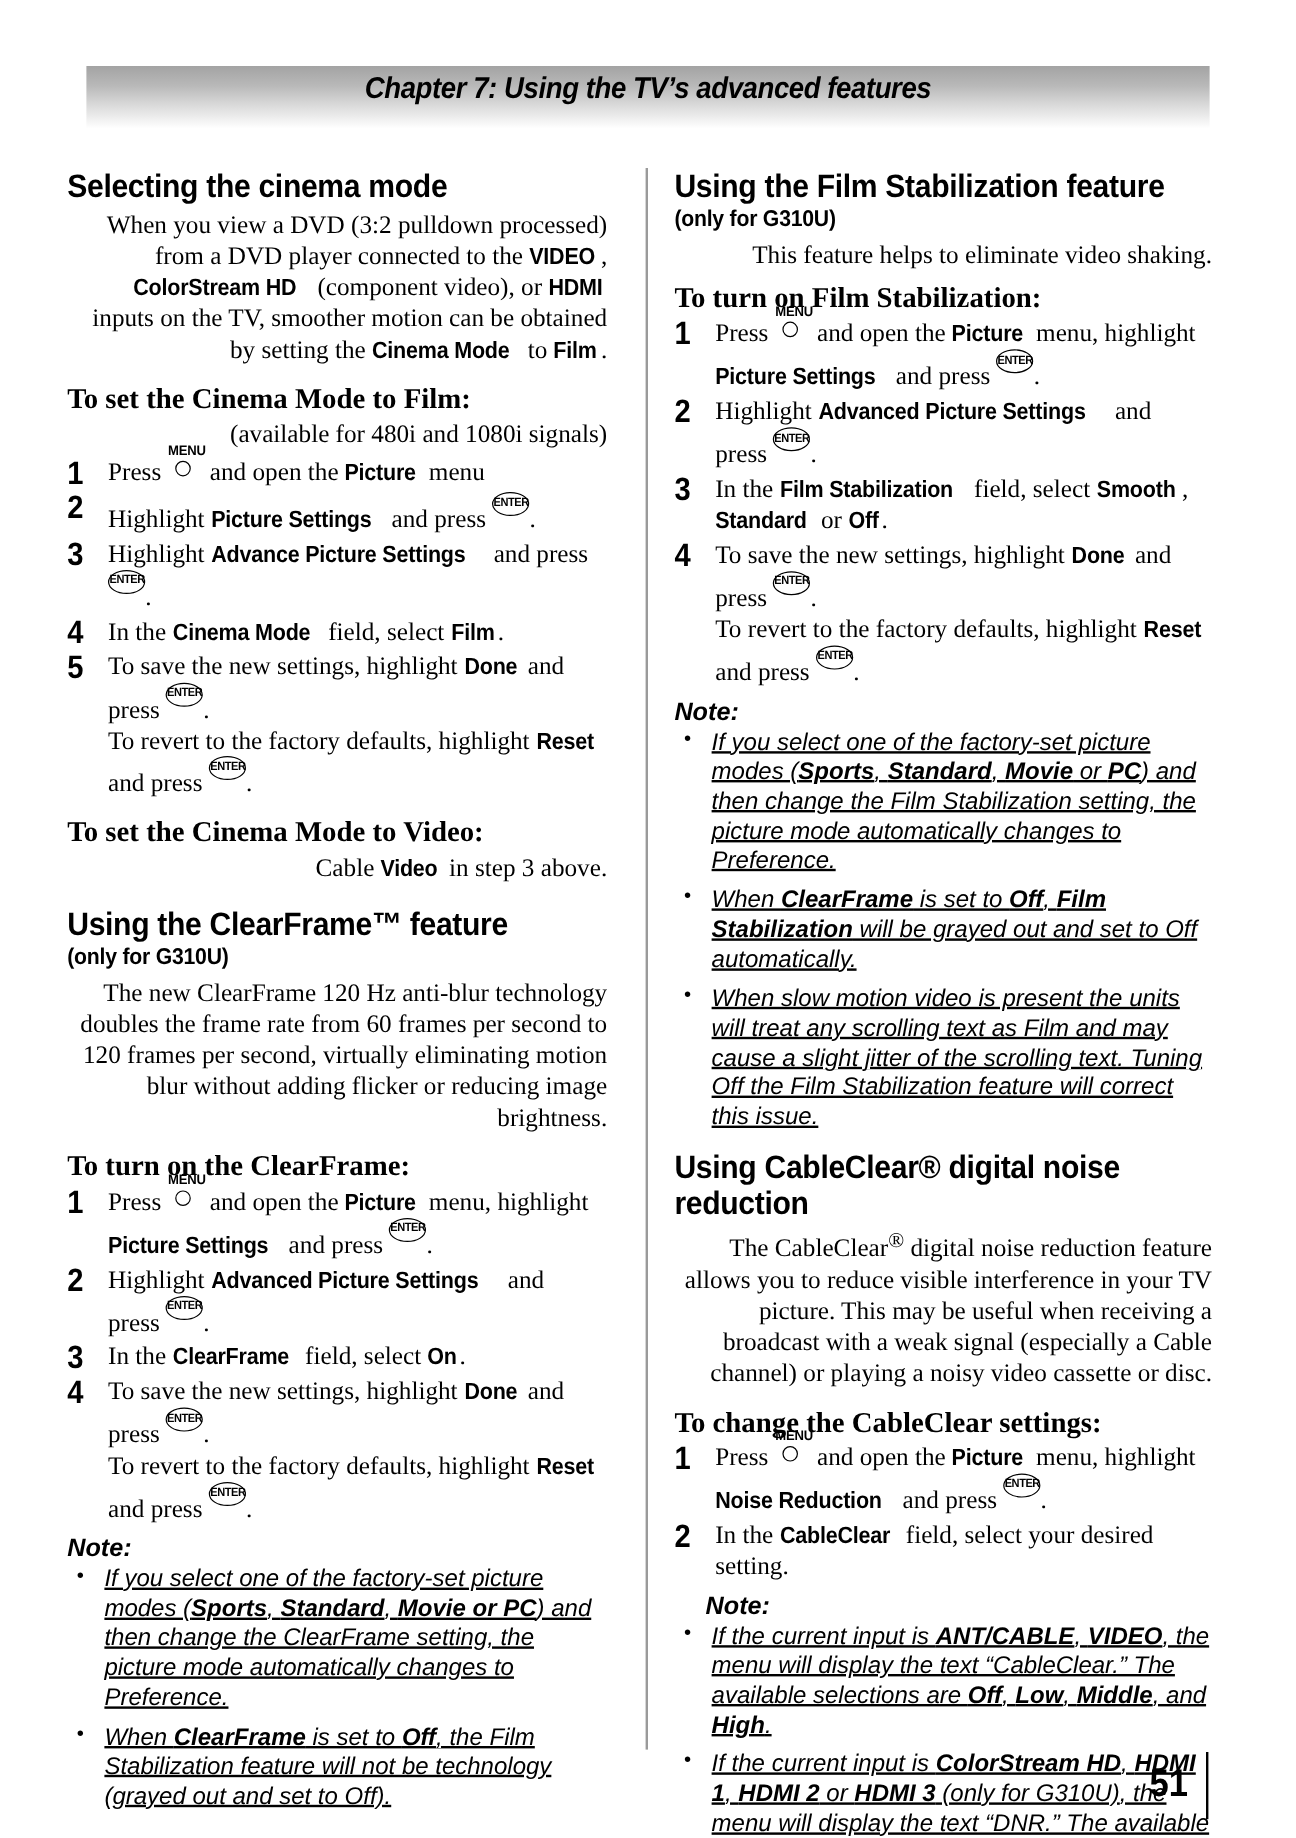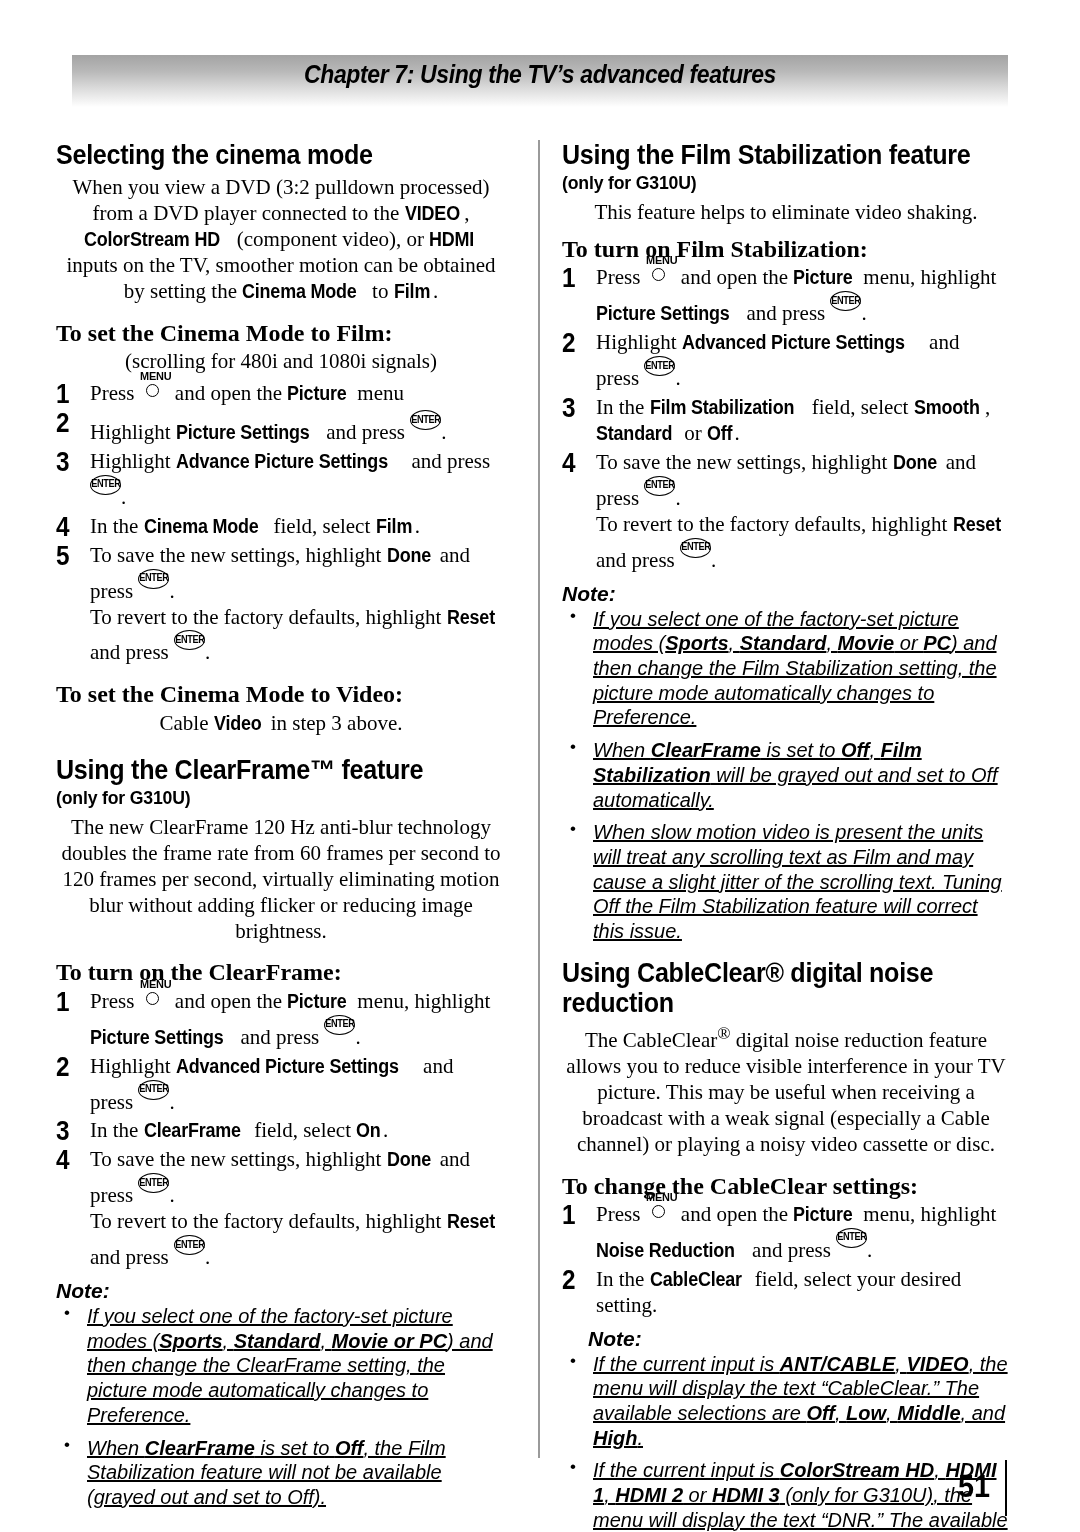--- a/index.html
+++ b/index.html
@@ -91,21 +91,21 @@
     font-size: 24px;
     line-height: 1.18;
     margin: 14px 0 2px 0;
   }
   h2.sub.nogap { margin-top: 9px; }
 
   p.body {
     font-size: 21px;
     line-height: 1.235;
     margin: 0 0 6px 0;
-    text-align: center;
+    text-align: right;
   }
 
   
   b.ui {
     font-family: "Liberation Sans", sans-serif;
     font-weight: bold;
     font-size: 19.5px;
     letter-spacing: -0.2px;
     display: inline-block;
     transform: scaleX(0.92);
@@ -260,21 +260,21 @@
 
   <div class="col-divider"></div>
 
   <div class="col col-left">
 
     <h1 class="sec">Selecting the cinema mode</h1>
 
     <p class="body"><span>When you view a DVD (3:2 pulldown processed) from a DVD player connected to the </span><b class="ui">VIDEO</b><span>, </span><b class="ui">ColorStream HD</b><span> (component video), or </span><b class="ui">HDMI</b><span> inputs on the TV, smoother motion can be obtained by setting the </span><b class="ui">Cinema Mode</b><span> to </span><b class="ui">Film</b><span>.</span></p>
 
     <h2 class="sub">To set the Cinema Mode to Film:</h2>
-    <p class="body">(scrolling for 480i and 1080i signals)</p>
+    <p class="body">(available for 480i and 1080i signals)</p>
 
     <ol class="steps">
       <li><span class="num">1</span><span>Press</span>&nbsp;<span class="menu-icon"><span class="lbl">MENU</span><span class="circ"></span></span>&nbsp;<span>and open the </span><b class="ui">Picture</b><span> menu</span></li>
 
       <li><span class="num">2</span><span>Highlight </span><b class="ui">Picture Settings</b><span> and press</span>&nbsp;<span class="enter-icon"><span class="ell"></span><span class="txt">ENTER</span></span><span>.</span></li>
 
       <li><span class="num">3</span><span>Highlight </span><b class="ui">Advance Picture Settings</b><span> and press</span>&nbsp;<span class="enter-icon"><span class="ell"></span><span class="txt">ENTER</span></span><span>.</span></li>
 
       <li><span class="num">4</span><span>In the </span><b class="ui">Cinema Mode</b><span> field, select </span><b class="ui">Film</b><span>.</span></li>
 
@@ -296,21 +296,21 @@
       <li><span class="num">2</span><span>Highlight </span><b class="ui">Advanced Picture Settings</b><span> and press</span>&nbsp;<span class="enter-icon"><span class="ell"></span><span class="txt">ENTER</span></span><span>.</span></li>
 
       <li><span class="num">3</span><span>In the </span><b class="ui">ClearFrame</b><span> field, select </span><b class="ui">On</b><span>.</span></li>
 
       <li><span class="num">4</span><span>To save the new settings, highlight </span><b class="ui">Done</b><span> and press</span>&nbsp;<span class="enter-icon"><span class="ell"></span><span class="txt">ENTER</span></span><span>.</span><span class="cont-line"><span>To revert to the factory defaults, highlight </span><b class="ui">Reset</b><span> and press</span>&nbsp;<span class="enter-icon"><span class="ell"></span><span class="txt">ENTER</span></span><span>.</span></span></li>
     </ol>
 
     <div class="note-head">Note:</div>
     <ul class="notes">
       <li><span>If you select one of the factory-set picture modes (</span><b>Sports</b><span>, </span><b>Standard</b><span>, </span><b>Movie or PC</b><span>) and then change the ClearFrame setting, the picture mode automatically changes to Preference.</span></li>
-      <li><span>When </span><b>ClearFrame</b><span> is set to </span><b>Off</b><span>, the Film Stabilization feature will not be available (grayed out and set to Off).</span></li>
+      <li><span>When </span><b>ClearFrame</b><span> is set to </span><b>Off</b><span>, the Film Stabilization feature will not be technology (grayed out and set to Off).</span></li>
     </ul>
   </div>
 
   <div class="col col-right">
 
     <h1 class="sec tight">Using the Film Stabilization feature</h1>
     <div class="model-note">(only for G310U)</div>
     <p class="body">This feature helps to eliminate video shaking.</p>
 
     <h2 class="sub nogap">To turn on Film Stabilization:</h2>

